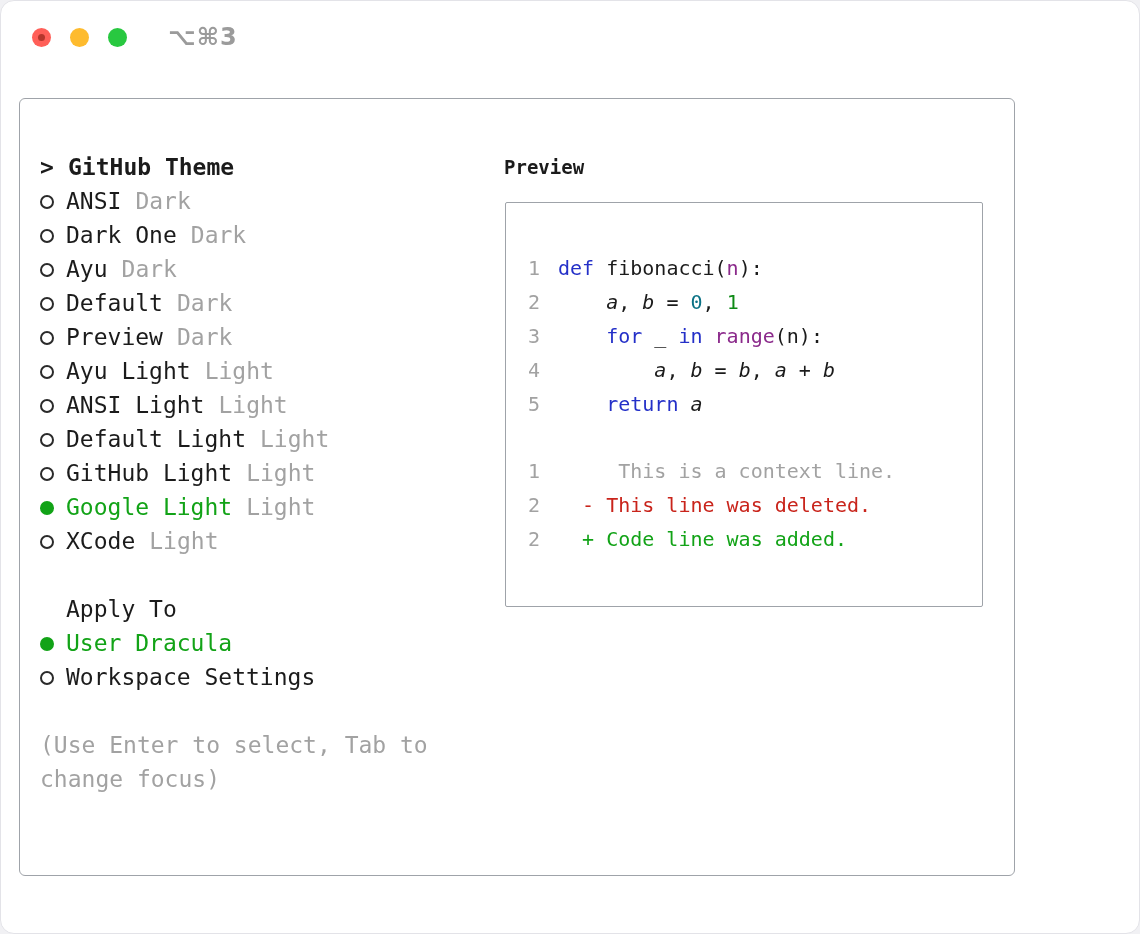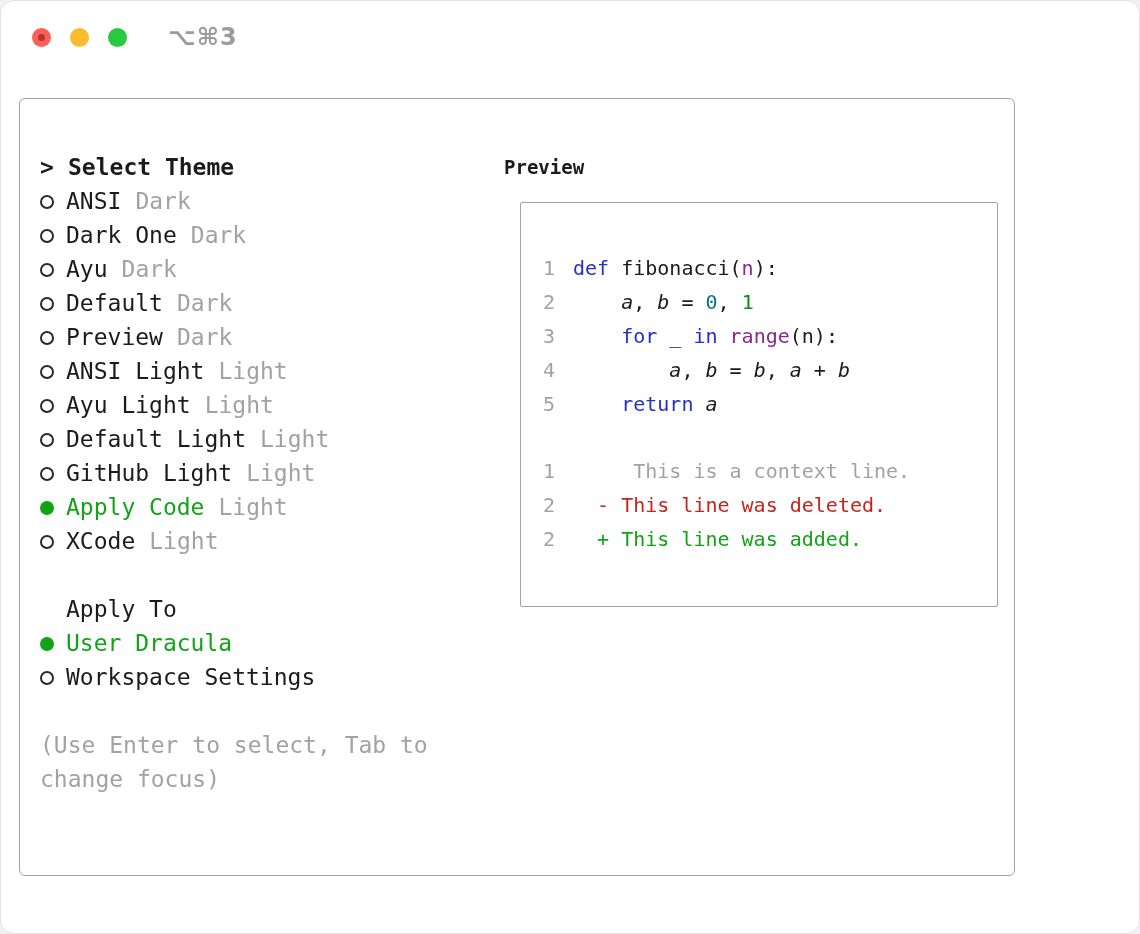--- a/index.html
+++ b/index.html
@@ -45,21 +45,21 @@
   .radio.on { background:var(--green,#12a317); border-color:var(--green,#12a317); }
   .theme-row.selected .tname { color:var(--green,#12a317); }
   .apply-row.selected .tname { color:var(--green,#12a317); }
   .variant { color:var(--gray,#a2a2a2); margin-left:14px;margin-top:16px; }
   .apply-header { margin-top:34px; padding-left:26px; font-weight:normal; height:34px; }
   .hint { margin-top:34px; width:435px; color:var(--gray,#a2a2a2); }
   
   .right { position:absolute; left:484px; top:51px; }
   .preview-header { font-size:19px; font-weight:bold; line-height:34px; color:var(--ink,#1b1b1b); }
   .preview-box {
-    margin-top:18px; margin-left:16px; width:478px; height:405px;
+    margin-top:18px; margin-left:1px; width:478px; height:405px;
     border:1.5px solid var(--border,#9fa3a9); border-radius:2px;
     padding:48px 0 15px 22px; background:#fff;
   }
   .cline, .dline { white-space:pre; font-size:20px; line-height:34px; color:var(--ink,#1b1b1b); }
   .ln { display:inline-block; width:30px; color:var(--gray,#a2a2a2); }
   .spacer { height:33px; }
   .tok.pl { color:var(--ink,#1b1b1b); }
   .tok.kw { color:var(--kw,#2430c8); }
   .tok.ty { color:var(--ty,#8b2a8b); }
   .tok.it { font-style:italic; color:var(--ink,#1b1b1b); }
@@ -79,33 +79,33 @@
       </span>
     <span class="tl yellow"></span>
     <span class="tl green"></span>
     <span class="wtitle">⌥⌘3</span>
   </div>
 
   <div class="panel">
 
     <div class="left">
       <div class="row header">
-        <span class="prompt">&gt;</span><span class="hlabel">Select Theme</span>
+        <span class="prompt">&gt;</span><span class="hlabel">GitHub Theme</span>
       </div>
       <div id="theme-list">
           <div class="row theme-row"><span class="radio"></span><span class="tname">ANSI</span><span class="variant">Dark</span></div>
           <div class="row theme-row"><span class="radio"></span><span class="tname">Dark One</span><span class="variant">Dark</span></div>
           <div class="row theme-row"><span class="radio"></span><span class="tname">Ayu</span><span class="variant">Dark</span></div>
           <div class="row theme-row"><span class="radio"></span><span class="tname">Default</span><span class="variant">Dark</span></div>
           <div class="row theme-row"><span class="radio"></span><span class="tname">Preview</span><span class="variant">Dark</span></div>
+          <div class="row theme-row"><span class="radio"></span><span class="tname">Ayu Light</span><span class="variant">Light</span></div>
           <div class="row theme-row"><span class="radio"></span><span class="tname">ANSI Light</span><span class="variant">Light</span></div>
-          <div class="row theme-row"><span class="radio"></span><span class="tname">Ayu Light</span><span class="variant">Light</span></div>
           <div class="row theme-row"><span class="radio"></span><span class="tname">Default Light</span><span class="variant">Light</span></div>
           <div class="row theme-row"><span class="radio"></span><span class="tname">GitHub Light</span><span class="variant">Light</span></div>
-          <div class="row theme-row selected"><span class="radio on"></span><span class="tname">Apply Code</span><span class="variant">Light</span></div>
+          <div class="row theme-row selected"><span class="radio on"></span><span class="tname">Google Light</span><span class="variant">Light</span></div>
           <div class="row theme-row"><span class="radio"></span><span class="tname">XCode</span><span class="variant">Light</span></div>
         </div>
       <div class="apply-header">Apply To</div>
       <div id="apply-list">
           <div class="row apply-row selected"><span class="radio on"></span><span class="tname">User Dracula</span></div>
           <div class="row apply-row"><span class="radio"></span><span class="tname">Workspace Settings</span></div>
         </div>
       <div class="hint">(Use Enter to select, Tab to change focus)</div>
     </div>
 
@@ -116,19 +116,19 @@
             <div class="cline"><span class="ln">1</span><span class="tok kw">def </span><span class="tok pl">fibonacci(</span><span class="tok ty">n</span><span class="tok pl">):</span></div>
             <div class="cline"><span class="ln">2</span><span class="tok pl">    </span><span class="tok it">a</span><span class="tok pl">, </span><span class="tok it">b</span><span class="tok pl"> = </span><span class="tok n0">0</span><span class="tok pl">, </span><span class="tok n1">1</span></div>
             <div class="cline"><span class="ln">3</span><span class="tok pl">    </span><span class="tok kw">for</span><span class="tok pl"> _ </span><span class="tok kw">in</span><span class="tok pl"> </span><span class="tok ty">range</span><span class="tok pl">(n):</span></div>
             <div class="cline"><span class="ln">4</span><span class="tok pl">        </span><span class="tok it">a</span><span class="tok pl">, </span><span class="tok it">b</span><span class="tok pl"> = </span><span class="tok it">b</span><span class="tok pl">, </span><span class="tok it">a</span><span class="tok pl"> + </span><span class="tok it">b</span></div>
             <div class="cline"><span class="ln">5</span><span class="tok pl">    </span><span class="tok kw">return</span><span class="tok pl"> </span><span class="tok it">a</span></div>
           </div>
         <div class="spacer"></div>
         <div id="diff-lines">
             <div class="dline context"><span class="ln">1</span><span class="body">     This is a context line.</span></div>
             <div class="dline deleted"><span class="ln">2</span><span class="body">  - This line was deleted.</span></div>
-            <div class="dline added"><span class="ln">2</span><span class="body">  + This line was added.</span></div>
+            <div class="dline added"><span class="ln">2</span><span class="body">  + Code line was added.</span></div>
           </div>
       </div>
     </div>
 
   </div>
 </div>
 
 </body></html>

